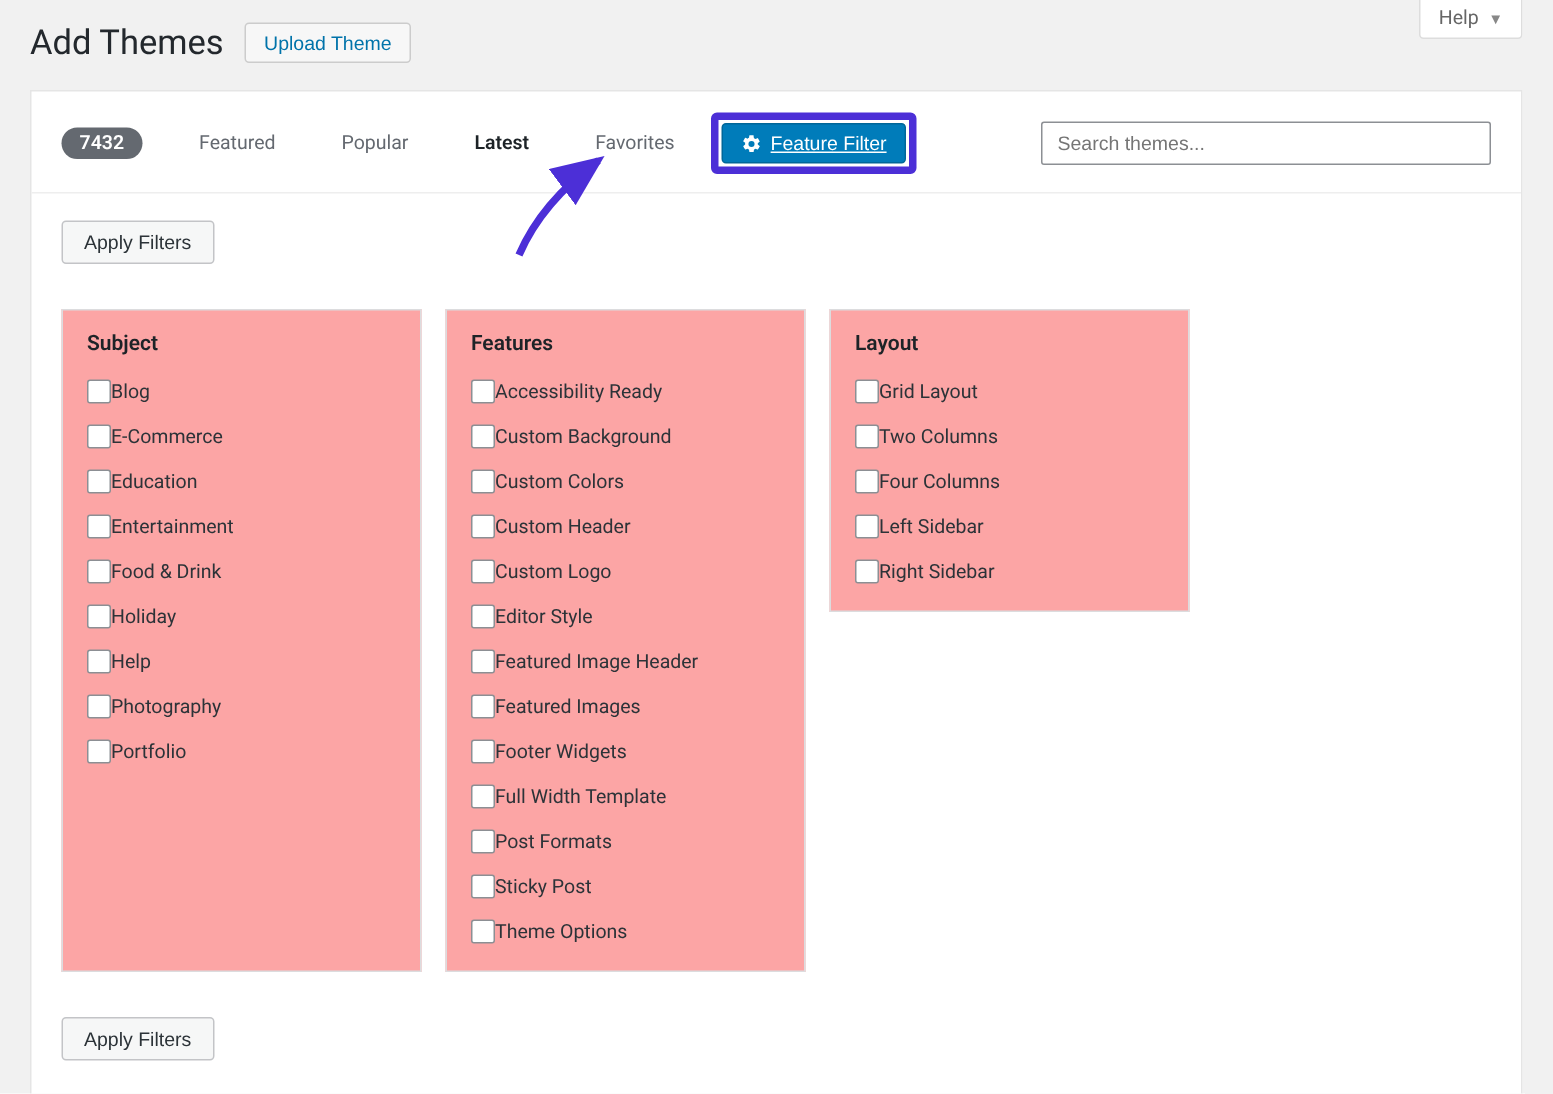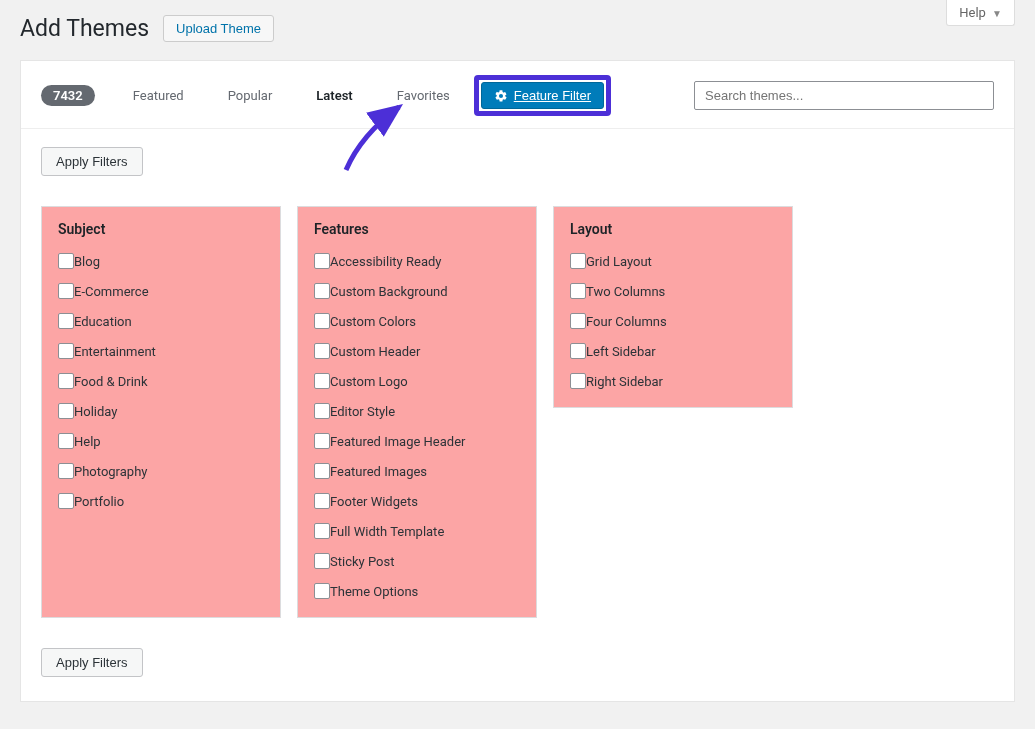--- a/index.html
+++ b/index.html
@@ -286,20 +286,24 @@
             <div class="check-row">
               <span class="check-box"></span>
               <span class="check-label">Footer Widgets</span>
             </div>
             <div class="check-row">
               <span class="check-box"></span>
               <span class="check-label">Full Width Template</span>
             </div>
             <div class="check-row">
               <span class="check-box"></span>
+              <span class="check-label">Post Formats</span>
+            </div>
+            <div class="check-row">
+              <span class="check-box"></span>
               <span class="check-label">Sticky Post</span>
             </div>
             <div class="check-row">
               <span class="check-box"></span>
               <span class="check-label">Theme Options</span>
             </div>
           </div>
       </div>
       <div class="col" style="align-self:flex-start;">
         <div class="col-title">Layout</div>

